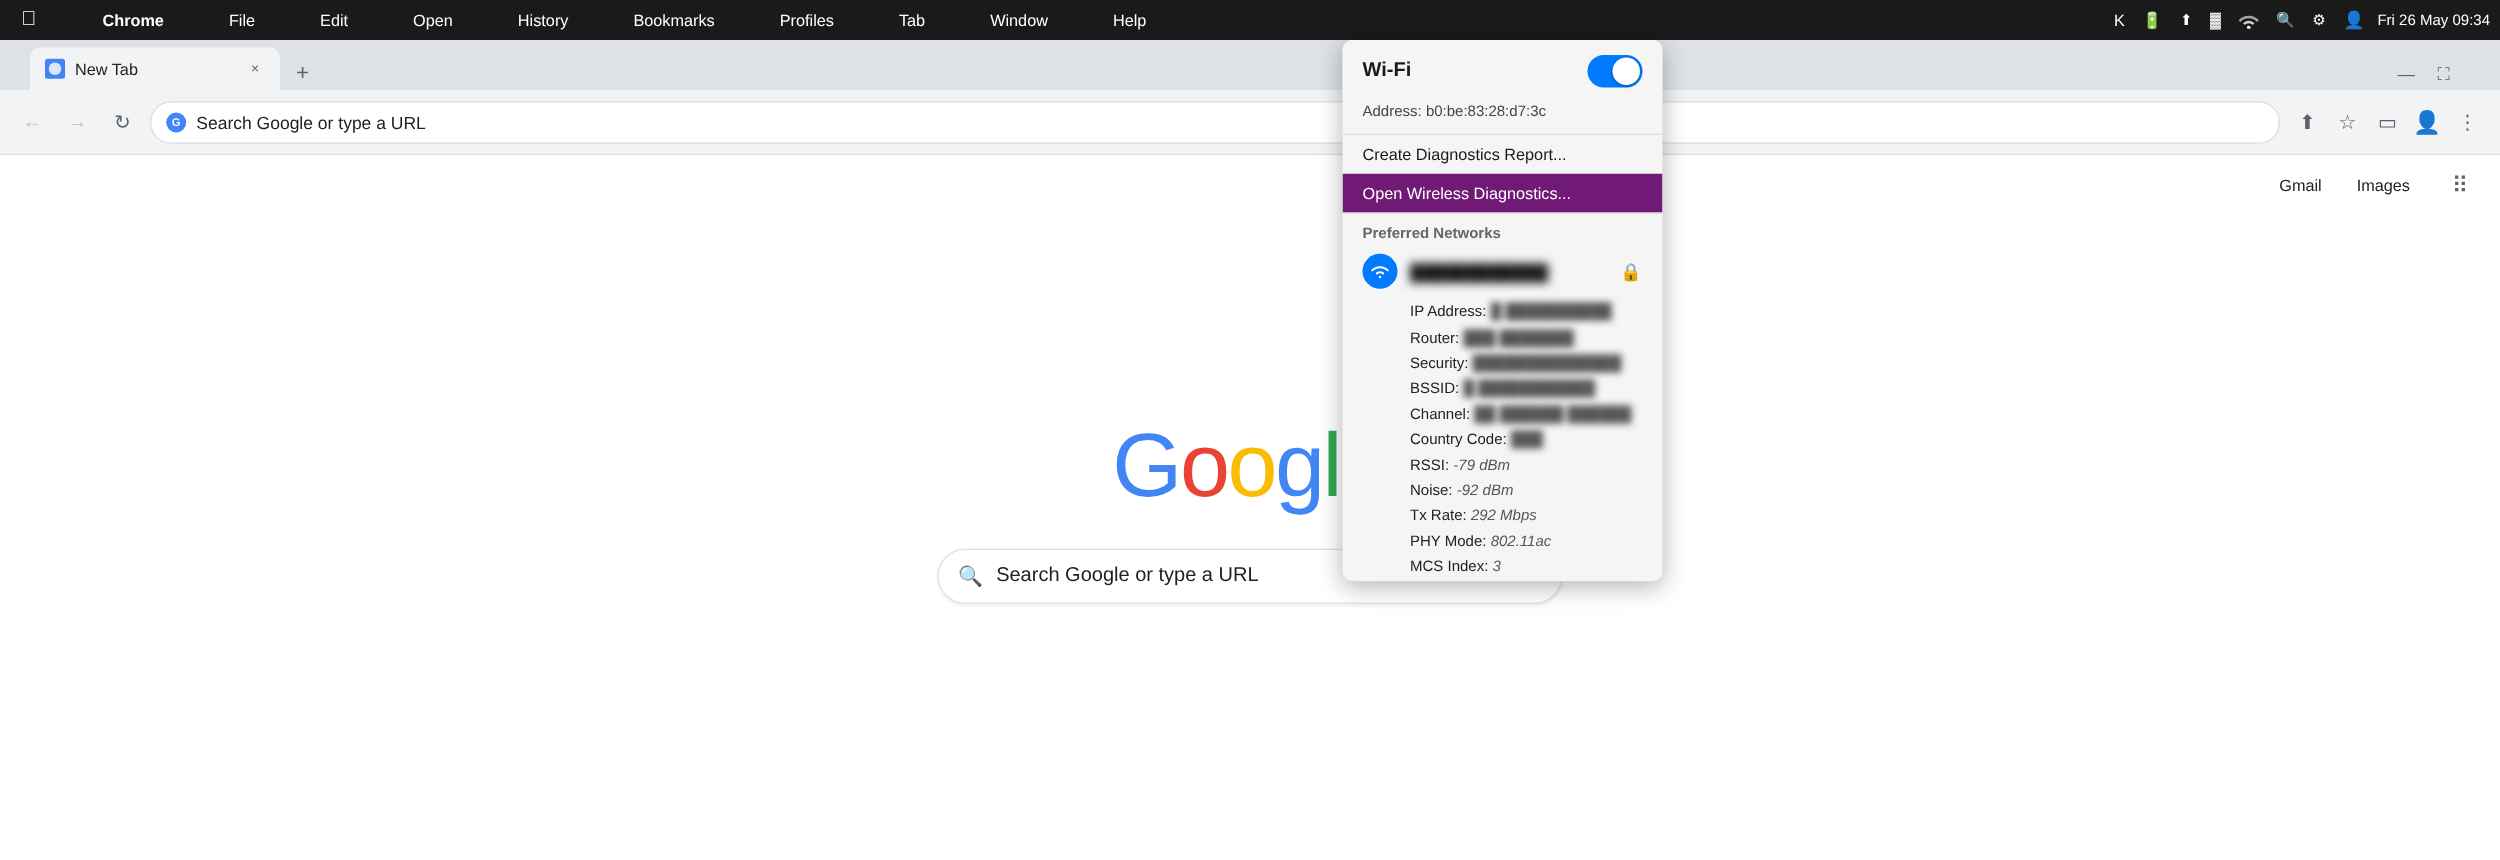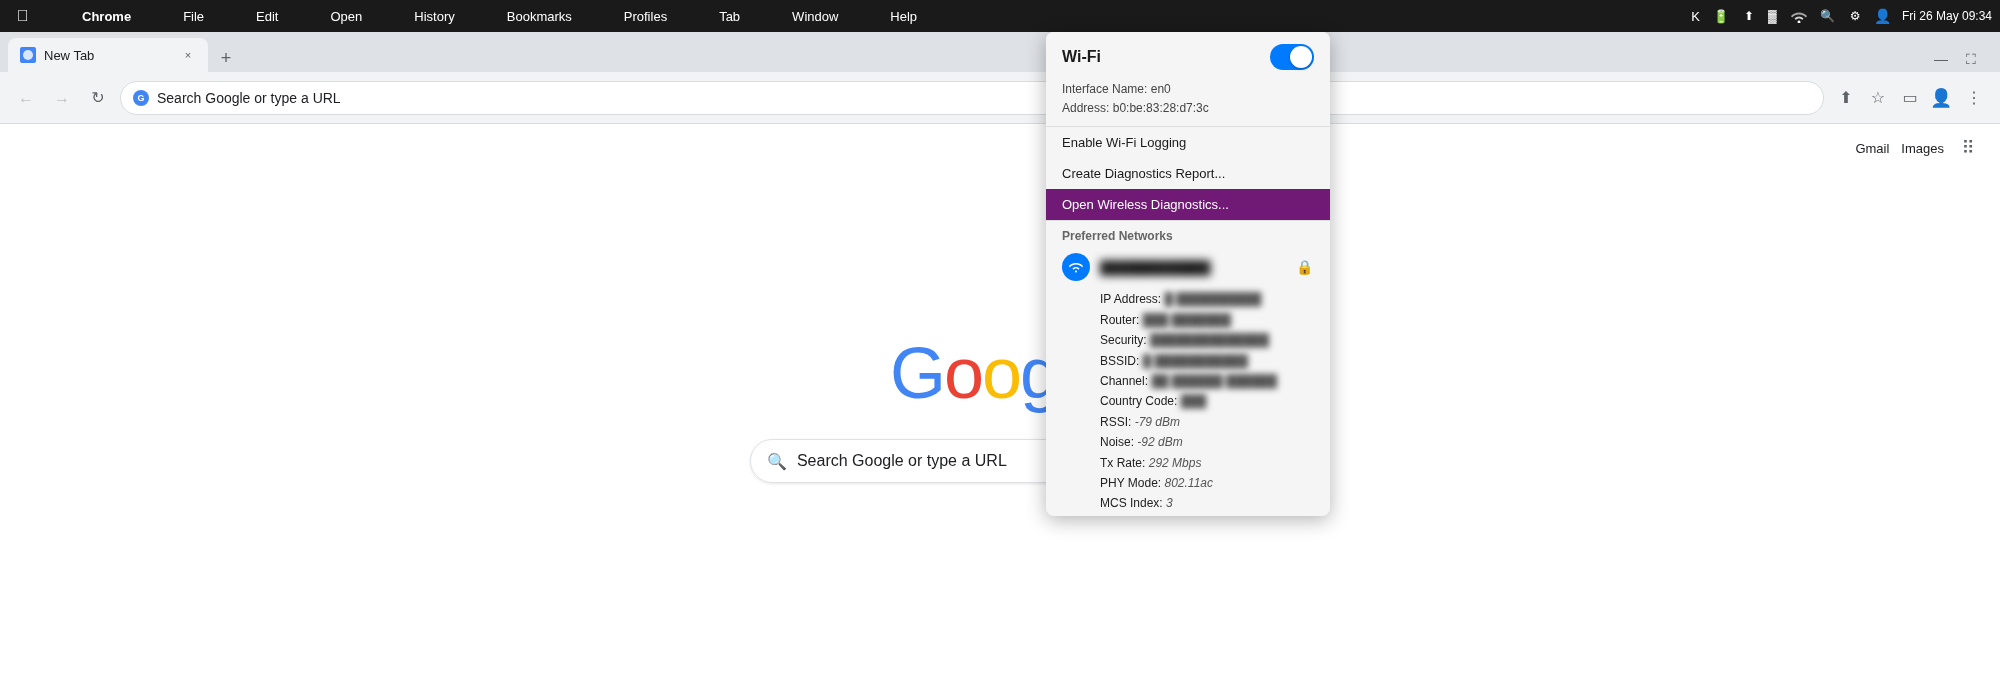--- a/index.html
+++ b/index.html
@@ -67,21 +67,21 @@
       flex-direction: column;
       background: #fff;
     }
 
     
     .tabbar {
       height: 40px;
       background: #dee1e6;
       display: flex;
       align-items: flex-end;
-      padding: 0 8px;
+      padding: 0 24px;
       gap: 0;
     }
     .tab {
       height: 34px;
       min-width: 200px;
       max-width: 240px;
       background: #f1f3f4;
       border-radius: 8px 8px 0 0;
       display: flex;
       align-items: center;
@@ -209,21 +209,21 @@
       overflow: hidden;
     }
 
     
     .google-links-bar {
       width: 100%;
       display: flex;
       justify-content: flex-end;
       align-items: center;
       padding: 12px 20px;
-      gap: 12px;
+      gap: 28px;
     }
     .google-link {
       font-size: 13px;
       color: #202124;
       cursor: pointer;
       text-decoration: none;
     }
     .google-apps-icon {
       width: 24px;
       height: 24px;
@@ -270,21 +270,21 @@
       box-shadow: 0 1px 3px rgba(0,0,0,0.1);
     }
     .search-bar-icon { color: #9aa0a6; font-size: 16px; }
     .search-bar-text { font-size: 16px; color: #202124; }
 
     
     .wifi-panel {
       position: absolute;
       top: 32px;
       right: 670px;
-      width: 284px;
+      width: 256px;
       background: #f5f5f5;
       border-radius: 8px;
       box-shadow: 0 4px 20px rgba(0,0,0,0.3);
       z-index: 200;
       overflow: hidden;
       font-size: 13px;
     }
     .wifi-header {
       display: flex;
       align-items: center;
@@ -474,32 +474,27 @@
 
 <div class="wifi-panel">
 
   <div class="wifi-header">
     <div class="wifi-title">Wi-Fi</div>
     <div class="toggle"></div>
   </div>
 
   <div class="wifi-info">
     <div class="wifi-info-line">
-      <span>Interface Name:</span>
-      <span>en0</span>
-    </div>
-    <div class="wifi-info-line">
       <span>Address:</span>
       <span>b0:be:83:28:d7:3c</span>
     </div>
   </div>
 
   <div class="wifi-divider"></div>
 
-  <div class="wifi-menu-item">Enable Wi-Fi Logging</div>
   <div class="wifi-menu-item">Create Diagnostics Report...</div>
   <div class="wifi-menu-item highlighted">Open Wireless Diagnostics...</div>
 
   <div class="wifi-divider"></div>
 
   <div class="wifi-section-header">Preferred Networks</div>
 
   <div class="wifi-network-item">
     <div class="wifi-network-icon">
       <svg width="16" height="13" viewBox="0 0 16 13" fill="white">

